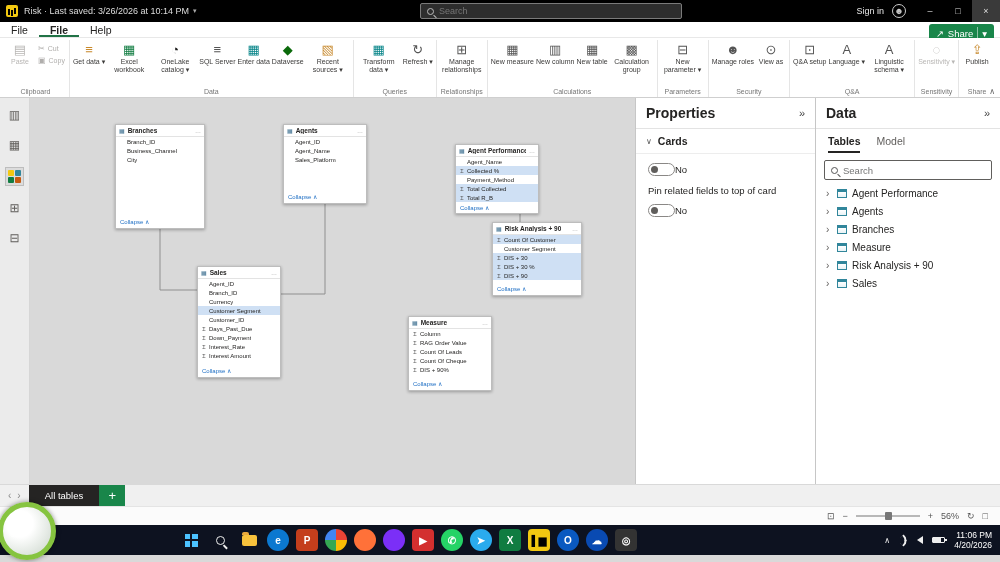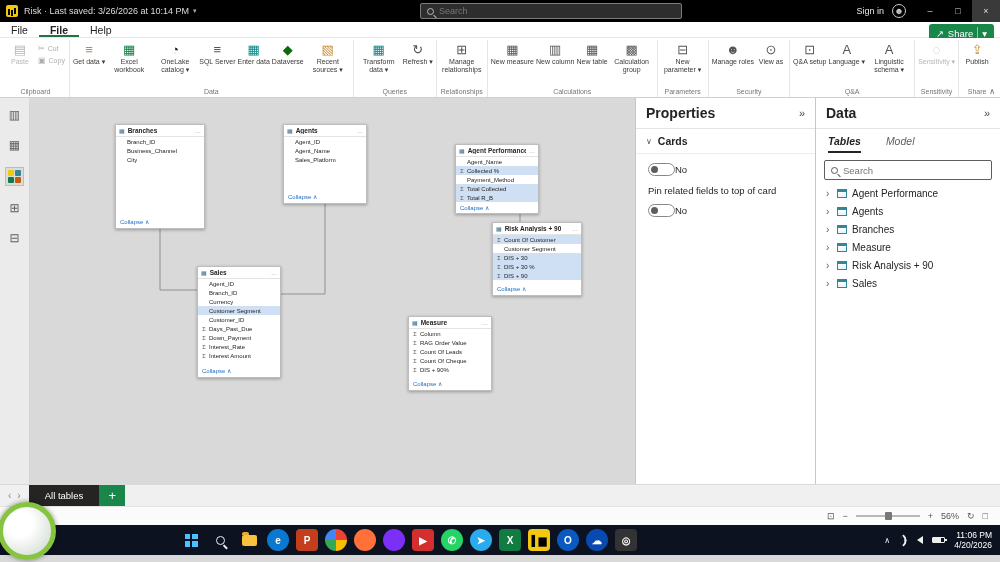--- a/index.html
+++ b/index.html
@@ -80,21 +80,21 @@
   .prow { display:flex; align-items:center; }
   .toggle { width:27px; height:13px; border-radius:7px; position:relative; flex:none; }
   .toggle.off { border:1px solid #8a8886; background:#fff; }
   .toggle.off:after { content:""; position:absolute; left:2px; top:2px; width:7px; height:7px; border-radius:50%; background:#605e5c; }
   .toggle.on { background:#03837a; }
   .toggle.on:after { content:""; position:absolute; right:2px; top:2px; width:9px; height:9px; border-radius:50%; background:#fff; }
   .pval { font-size:9.5px; color:#252423; }
 
   
   .datapanel { width:185px; background:#fff; border-left:1px solid #c6c6c6; display:flex; flex-direction:column; }
-  .dtabs { display:flex; gap:25px; padding:6px 12px 0; font-size:10.5px; color:#605e5c;font-style:italic; }
+  .dtabs { display:flex; gap:16px; padding:6px 12px 0; font-size:10.5px; color:#605e5c; }
   .dtab { padding-bottom:4px; }
   .dtab.active { color:#252423; font-weight:700; border-bottom:2px solid #252423; }
   .dsearch { margin:7px 8px 4px; border:1px solid #605e5c; border-radius:2px; height:20px; display:flex; align-items:center; padding:0 6px; gap:5px; }
   .dsearch .mag { border-color:#555; } .dsearch .mag:after { background:#555; }
   .dsearch input { border:none; outline:none; font-size:9.5px; flex:1; color:#252423; font-family:"Liberation Sans",sans-serif; }
   .drow { display:flex; align-items:center; gap:5px; padding:3.5px 10px; font-size:10px; color:#252423; }
   .dchev { color:#605e5c; font-size:10px; width:6px; }
   .dtic { width:10px; height:9px; border:1px solid #31869b; border-top:3px solid #31869b; flex:none; background:linear-gradient(#fff,#e8f2f5); }
 
   

